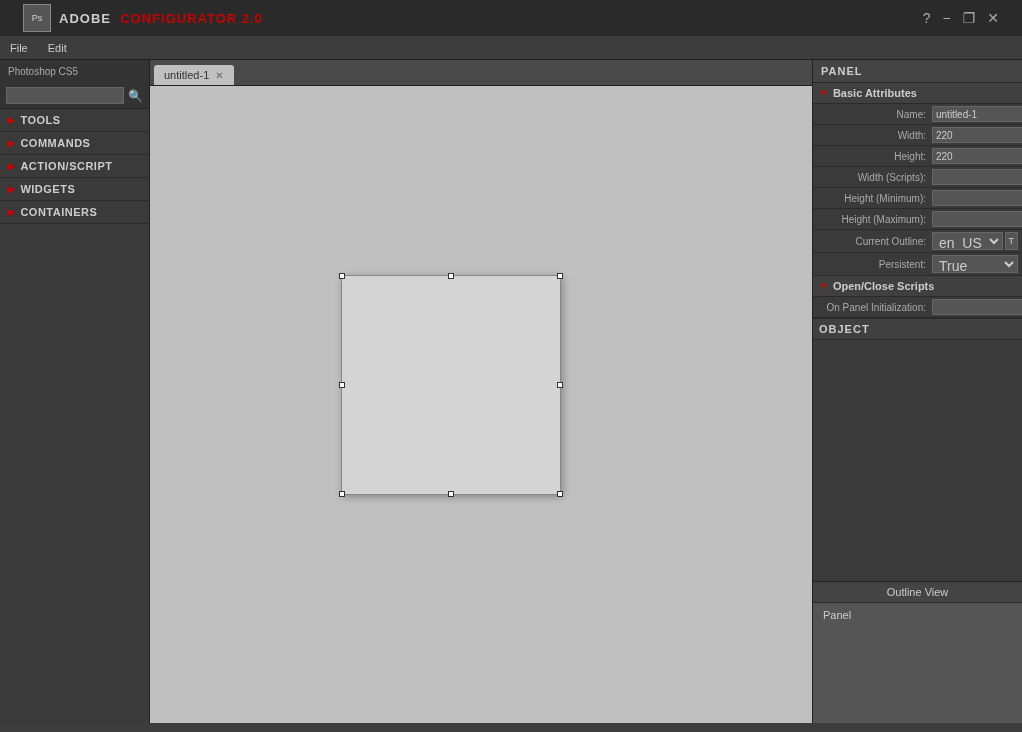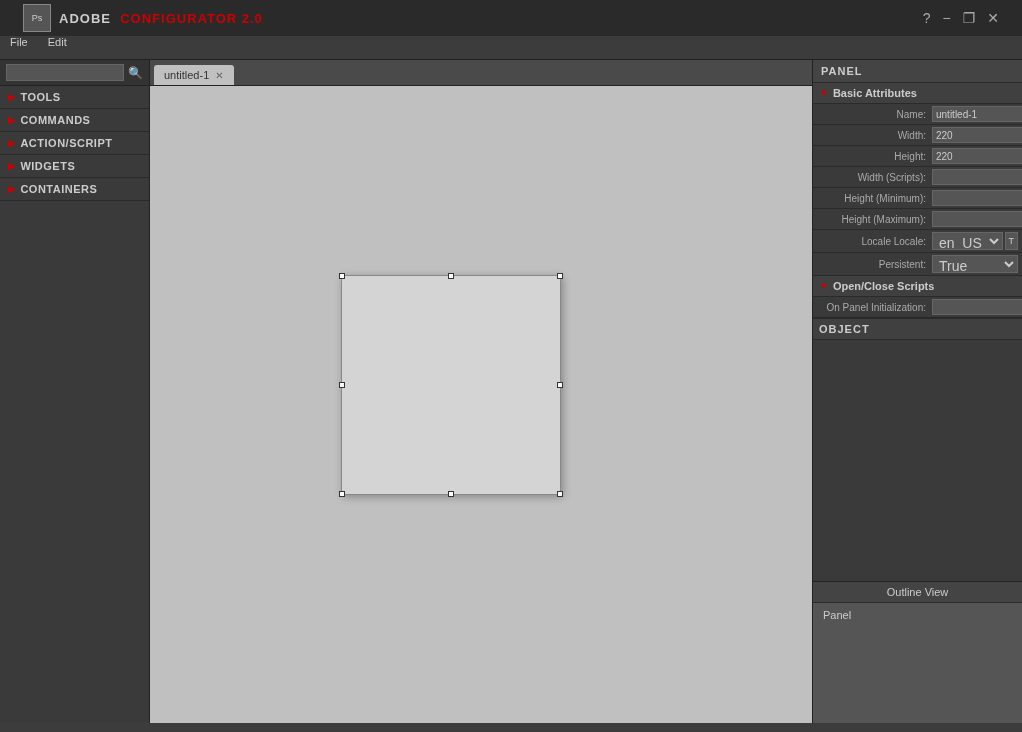--- a/index.html
+++ b/index.html
@@ -18,21 +18,21 @@
     }
     #app-title { font-size: 13px; color: #ccc; letter-spacing: 1px; }
     #app-title span.adobe { font-weight: bold; }
     #app-title span.cfg { color: #cc0000; font-weight: bold; margin-top: 37px; }
     #titlebar-right { display: flex; align-items: center; gap: 12px; }
     .title-btn { color: #aaa; cursor: pointer; font-size: 14px; }
 
     
     #menubar {
       width: 100%; height: 24px; background: #3c3c3c;
-      display: flex; align-items: flex-start; padding: 0 10px; gap: 20px;
+      display: flex; align-items: center; padding: 0 10px; gap: 20px;
       border-bottom: 1px solid #222;
     }
     .menu-item { color: #ccc; cursor: pointer; font-size: 11px; }
 
     
     #main { display: flex; width: 100%; height: calc(732px - 69px); }
 
     
     #sidebar {
       width: 150px; min-width: 150px; background: #3a3a3a;
@@ -194,20 +194,21 @@
 </div>
 
 <div id="menubar">
   <span class="menu-item">File</span>
   <span class="menu-item">Edit</span>
 </div>
 
 <div id="main">
 
   <div id="sidebar">
+    <div id="sidebar-header">Photoshop CS5</div>
     <div id="search-box">
       <input id="search-input" type="text" style="flex: 1 1 0%; background: rgb(85, 85, 85); border: 1px solid rgb(102, 102, 102); color: rgb(204, 204, 204); font-size: 10px; padding: 2px 4px; outline: none;">
       <span class="search-icon-btn">🔍</span>
     </div>
 
     <div class="sidebar-section">
       <div class="sidebar-section-header">
         <span class="sidebar-arrow">▶</span>
         <span>TOOLS</span>
       </div>
@@ -287,21 +288,21 @@
       </div>
       <div class="attr-row">
         <span class="attr-label">Height (Minimum):</span>
         <input type="text" class="attr-value-input" value="" style="">
       </div>
       <div class="attr-row">
         <span class="attr-label">Height (Maximum):</span>
         <input type="text" class="attr-value-input" value="" style="">
       </div>
       <div class="attr-row">
-        <span class="attr-label">Locale Locale:</span>
+        <span class="attr-label">Current Outline:</span>
         <div class="locale-row" style="flex:1;display:flex;align-items:center;">
           <select class="attr-value-select locale-input">
             <option>en_US</option>
             <option>fr_FR</option>
             <option>de_DE</option>
             <option>ja_JP</option>
           </select>
           <button class="locale-flag-btn">T</button>
         </div>
       </div>

